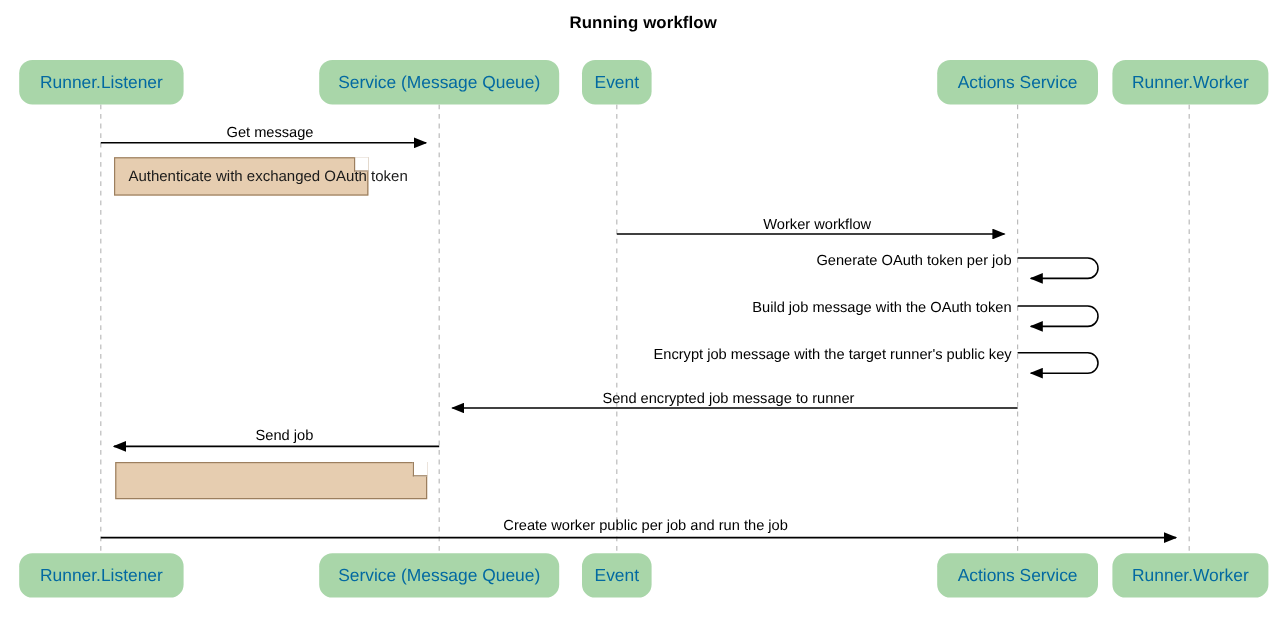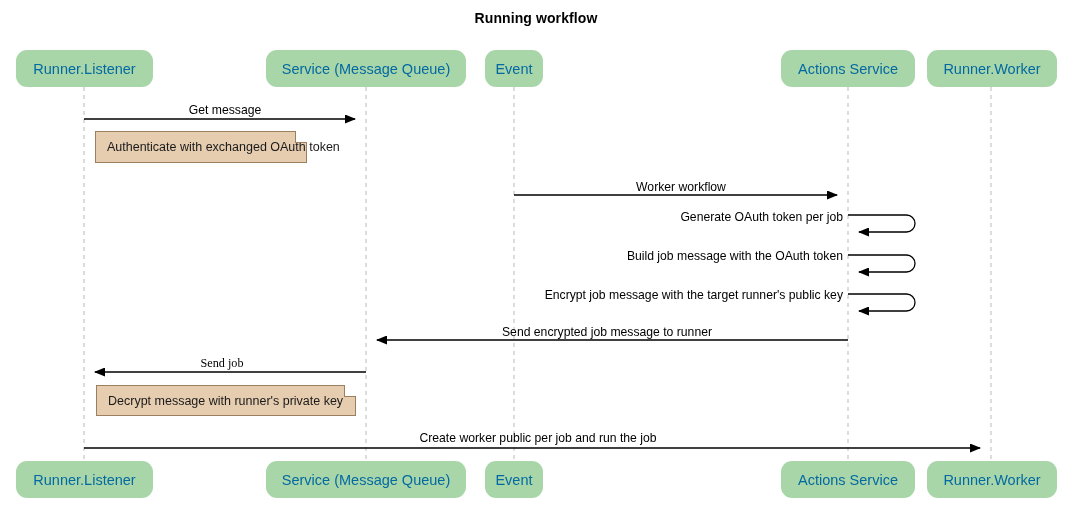--- a/index.html
+++ b/index.html
@@ -152,28 +152,27 @@
       <div class="participant-box" style="left: 927px; top: 461px; width: 130px; height: 37px;">
         <span>Runner.Worker</span>
       </div>
     </div>
   <div id="notes-layer">
       <div class="note-box" style="left: 95px; top: 131px; width: 212px; height: 32px;">
         <span>Authenticate with exchanged OAuth token</span>
         <span class="note-fold"></span>
       </div>
       <div class="note-box" style="left: 96px; top: 385px; width: 260px; height: 31px;">
-        <span>Decrypt message with runner's private key</span>
         <span class="note-fold"></span>
       </div>
     </div>
   <div id="labels-layer">
       <div class="msg-label" style="left: 225px; top: 103px;">Get message</div>
       <div class="msg-label" style="left: 681px; top: 180px;">Worker workflow</div>
       <div class="msg-label right-aligned" style="right: 229px; top: 210px; text-align: right;">Generate OAuth token per job</div>
       <div class="msg-label right-aligned" style="right: 229px; top: 249px;">Build job message with the OAuth token</div>
       <div class="msg-label right-aligned" style="right: 229px; top: 288px; padding-left: 44px;">Encrypt job message with the target runner's public key</div>
       <div class="msg-label" style="left: 607px; top: 325px;">Send encrypted job message to runner</div>
-      <div class="msg-label" style="left: 222px; top: 356px; font-family: Liberation Serif, serif;">Send job</div>
+      <div class="msg-label" style="left: 237px; top: 356px;">Send job</div>
       <div class="msg-label" style="left: 538px; top: 431px;">Create worker public per job and run the job</div>
     </div>
 
 </div>
 
 </body></html>

